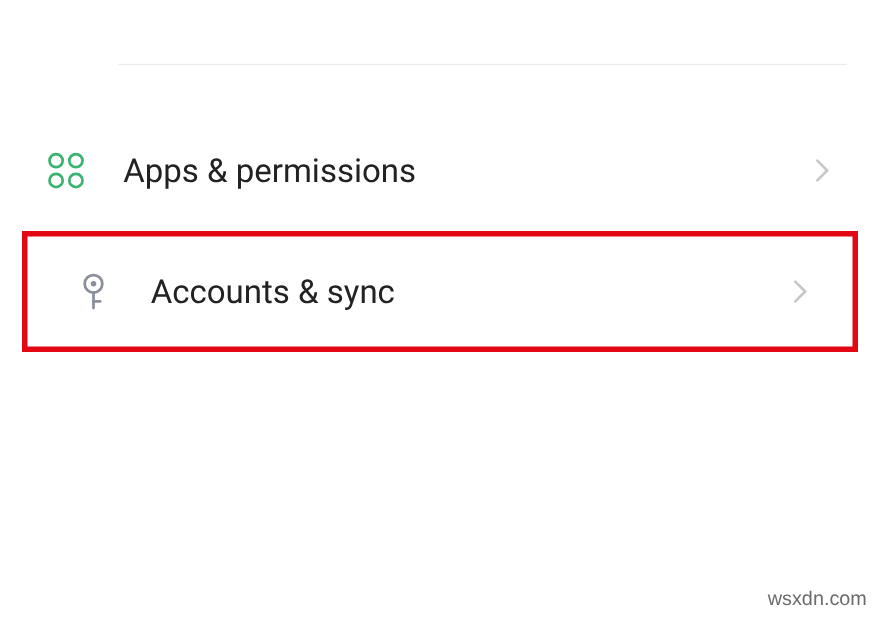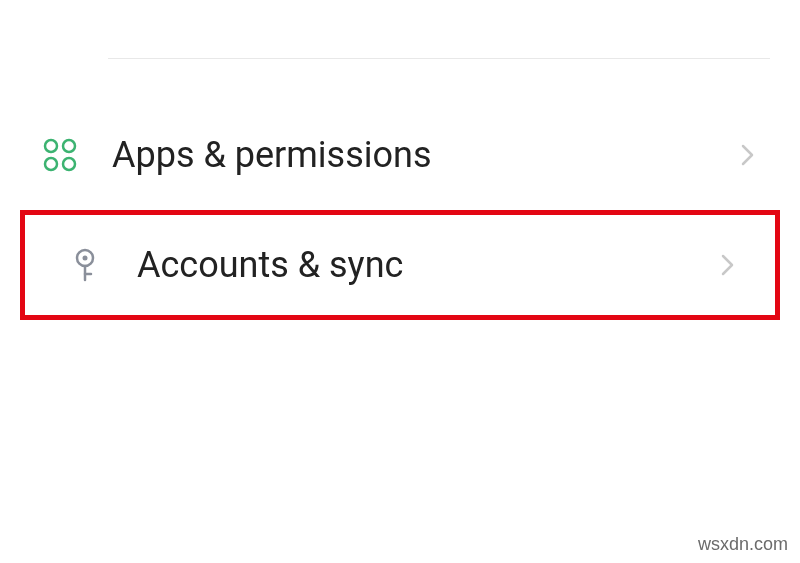--- a/index.html
+++ b/index.html
@@ -43,21 +43,21 @@
       width: 40px;
       height: 40px;
       display: flex;
       align-items: center;
       justify-content: center;
       flex-shrink: 0;
     }
     .item-label {
       flex: 1;
       margin-left: 32px;
-      font-size: 36px;
+      font-size: 30px;
       color: #222222;
       font-weight: 400;
     }
     .item-chevron {
       width: 24px;
       height: 24px;
       display: flex;
       align-items: center;
       justify-content: center;
       flex-shrink: 0;

